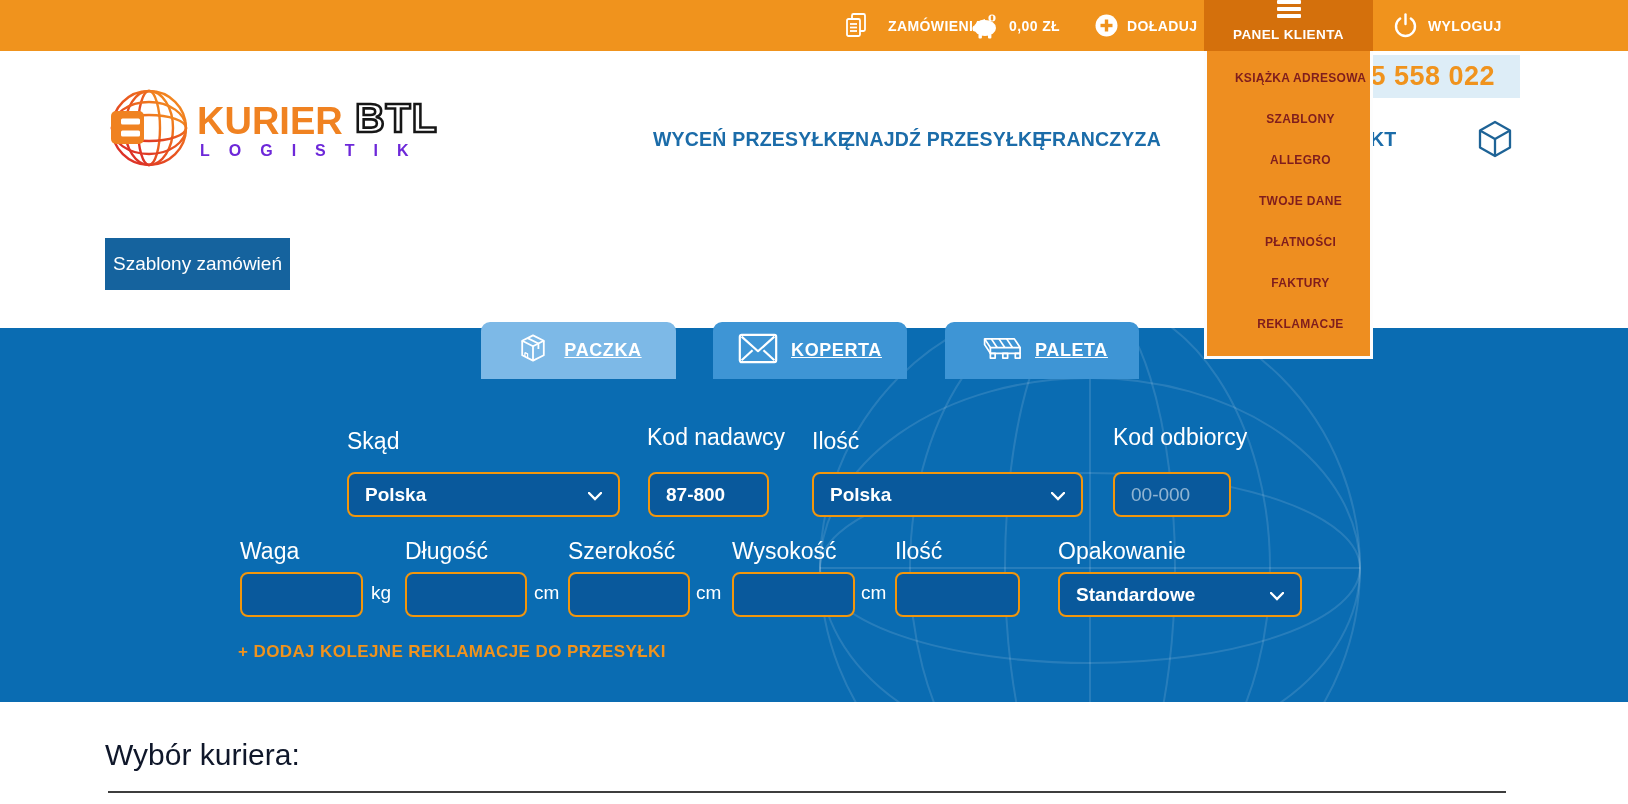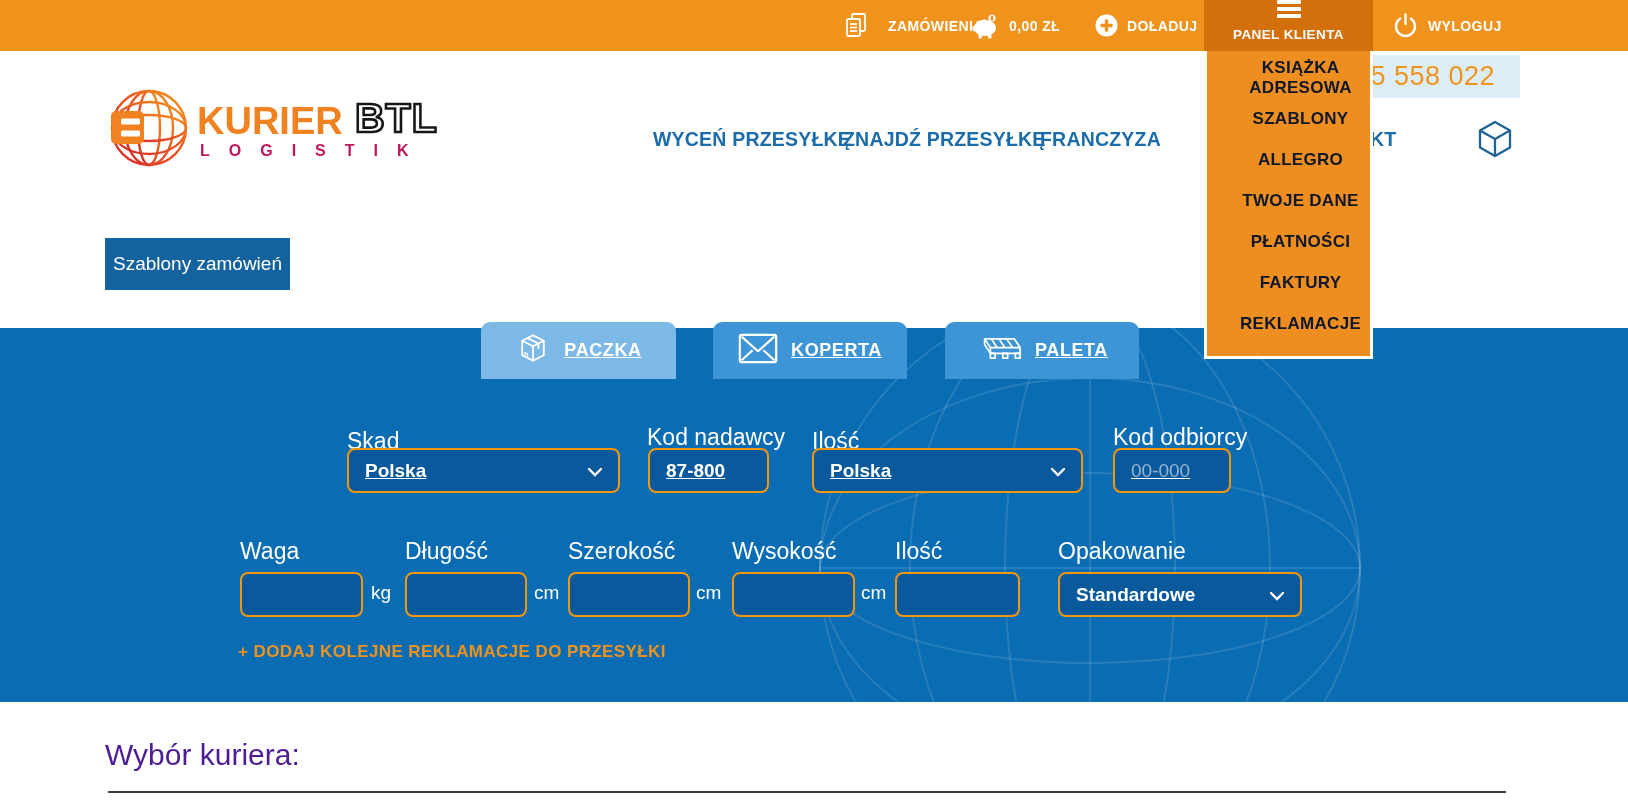--- a/index.html
+++ b/index.html
@@ -11,33 +11,33 @@
   .topbar { position:absolute; left:0; top:0; width:1628px; height:51px; background:#f0931d; z-index:40; }
   .tb-item { position:absolute; top:0; height:51px; display:flex; align-items:center; gap:9px;
              color:#fff; font-size:14px; font-weight:700; letter-spacing:.4px; cursor:pointer; }
   .tb-item svg { display:block; }
   .tb-panel { background:#d4700c; justify-content:flex-start;flex-direction:column; }
 
   
   .dropdown { position:absolute; left:1204px; top:51px; width:169px; background:#ee8e20;
               border:3px solid #fdfdfd; border-top:none; z-index:50; padding:6px 0 12px 0; }
   .dropdown .dd-item { height:41px; display:flex; align-items:center; justify-content:center;
-              color:#0f172a; font-size:17px; font-weight:700; letter-spacing:.3px; cursor:pointer; text-align:center;padding-left:24px; }
+              color:#7f1d1d; font-size:12px; font-weight:700; letter-spacing:.3px; cursor:pointer; text-align:center;padding-left:24px; }
 
   
   .header { position:absolute; left:0; top:51px; width:1628px; height:277px; background:#fff; }
   .logo { position:absolute; left:105px; top:35px; width:350px; height:84px; cursor:pointer; }
   .logo-globe { position:absolute; left:4px; top:0; }
   .logo-kurier { position:absolute; left:92px; top:14px; font-size:38px; font-weight:700; color:#f08221; letter-spacing:0; }
   .logo-btl { position:absolute; left:248px; top:8px; }
-  .logo-sub { position:absolute; left:95px; top:56px; font-size:16px; font-weight:700; color:#be185d; letter-spacing:19px; }
+  .logo-sub { position:absolute; left:95px; top:56px; font-size:16px; font-weight:700; color:#6d28d9; letter-spacing:19px; }
 
   .phone-box { position:absolute; left:1300px; top:4px; width:220px; height:43px; background:#ddedf7;
                display:flex; align-items:center; justify-content:flex-end; padding-right:25px;
-               color:#f0931d; font-size:27px; font-weight:400; letter-spacing:.5px; z-index:1; }
+               color:#f0931d; font-size:27px; font-weight:700; letter-spacing:.5px; z-index:1; }
 
   .nav-link { position:absolute; top:77px; color:#1b6ca9; font-size:19.5px; font-weight:600;
               letter-spacing:.2px; cursor:pointer; white-space:nowrap; }
   .cube { position:absolute; left:1477px; top:69px; cursor:pointer; }
 
   .tpl-btn { position:absolute; left:105px; top:187px; width:185px; height:52px; background:#15639e;
              color:#fff; font-family:"Liberation Sans",sans-serif; font-size:19px; border:none;
              display:flex; align-items:center; justify-content:center; cursor:pointer; }
 
   
@@ -52,29 +52,29 @@
   .tab-active { background:#7db9e7; }
 
   .f-label { position:absolute; color:#fff; font-size:23px; font-weight:400; white-space:nowrap; }
   .f-unit  { position:absolute; color:#fff; font-size:19px; font-weight:400; }
   .f-box   { position:absolute; height:45px; background:#09599c; border:2px solid #f2960c; border-radius:8px;
              color:#fff; font-size:19px; font-weight:600; display:flex; align-items:center;
              padding:0 16px; font-family:"Liberation Sans",sans-serif; }
   input.f-box { outline:none; }
   input.f-box::placeholder { color:rgba(255,255,255,.55); font-weight:400; }
   .f-select { justify-content:space-between; cursor:pointer; }
-  .row1-label { top:100px; } .row1-box { top:120px;text-decoration:underline; }
+  .row1-label { top:100px; } .row1-box { top:144px; }
   .row2-label { top:210px; } .row2-box { top:244px; }
   .row-unit { top:254px; }
 
   .add-link { position:absolute; left:238px; top:314px; color:#f0931d; font-size:17px; font-weight:700;
               letter-spacing:.4px; cursor:pointer; white-space:nowrap; }
 
   
-  .courier-title { position:absolute; left:105px; top:738px; font-size:30px; font-weight:400; color:#4c1d95; }
+  .courier-title { position:absolute; left:105px; top:738px; font-size:30px; font-weight:400; color:#0f172a; }
   .courier-rule { position:absolute; left:108px; top:791px; width:1398px; height:2px; background:#3d3d3d; }
 </style>
 </head>
 <body>
 
 <div id="stage">
 
   <div class="topbar">
 
     <div class="tb-item" style="left:844px;gap:20px;">

